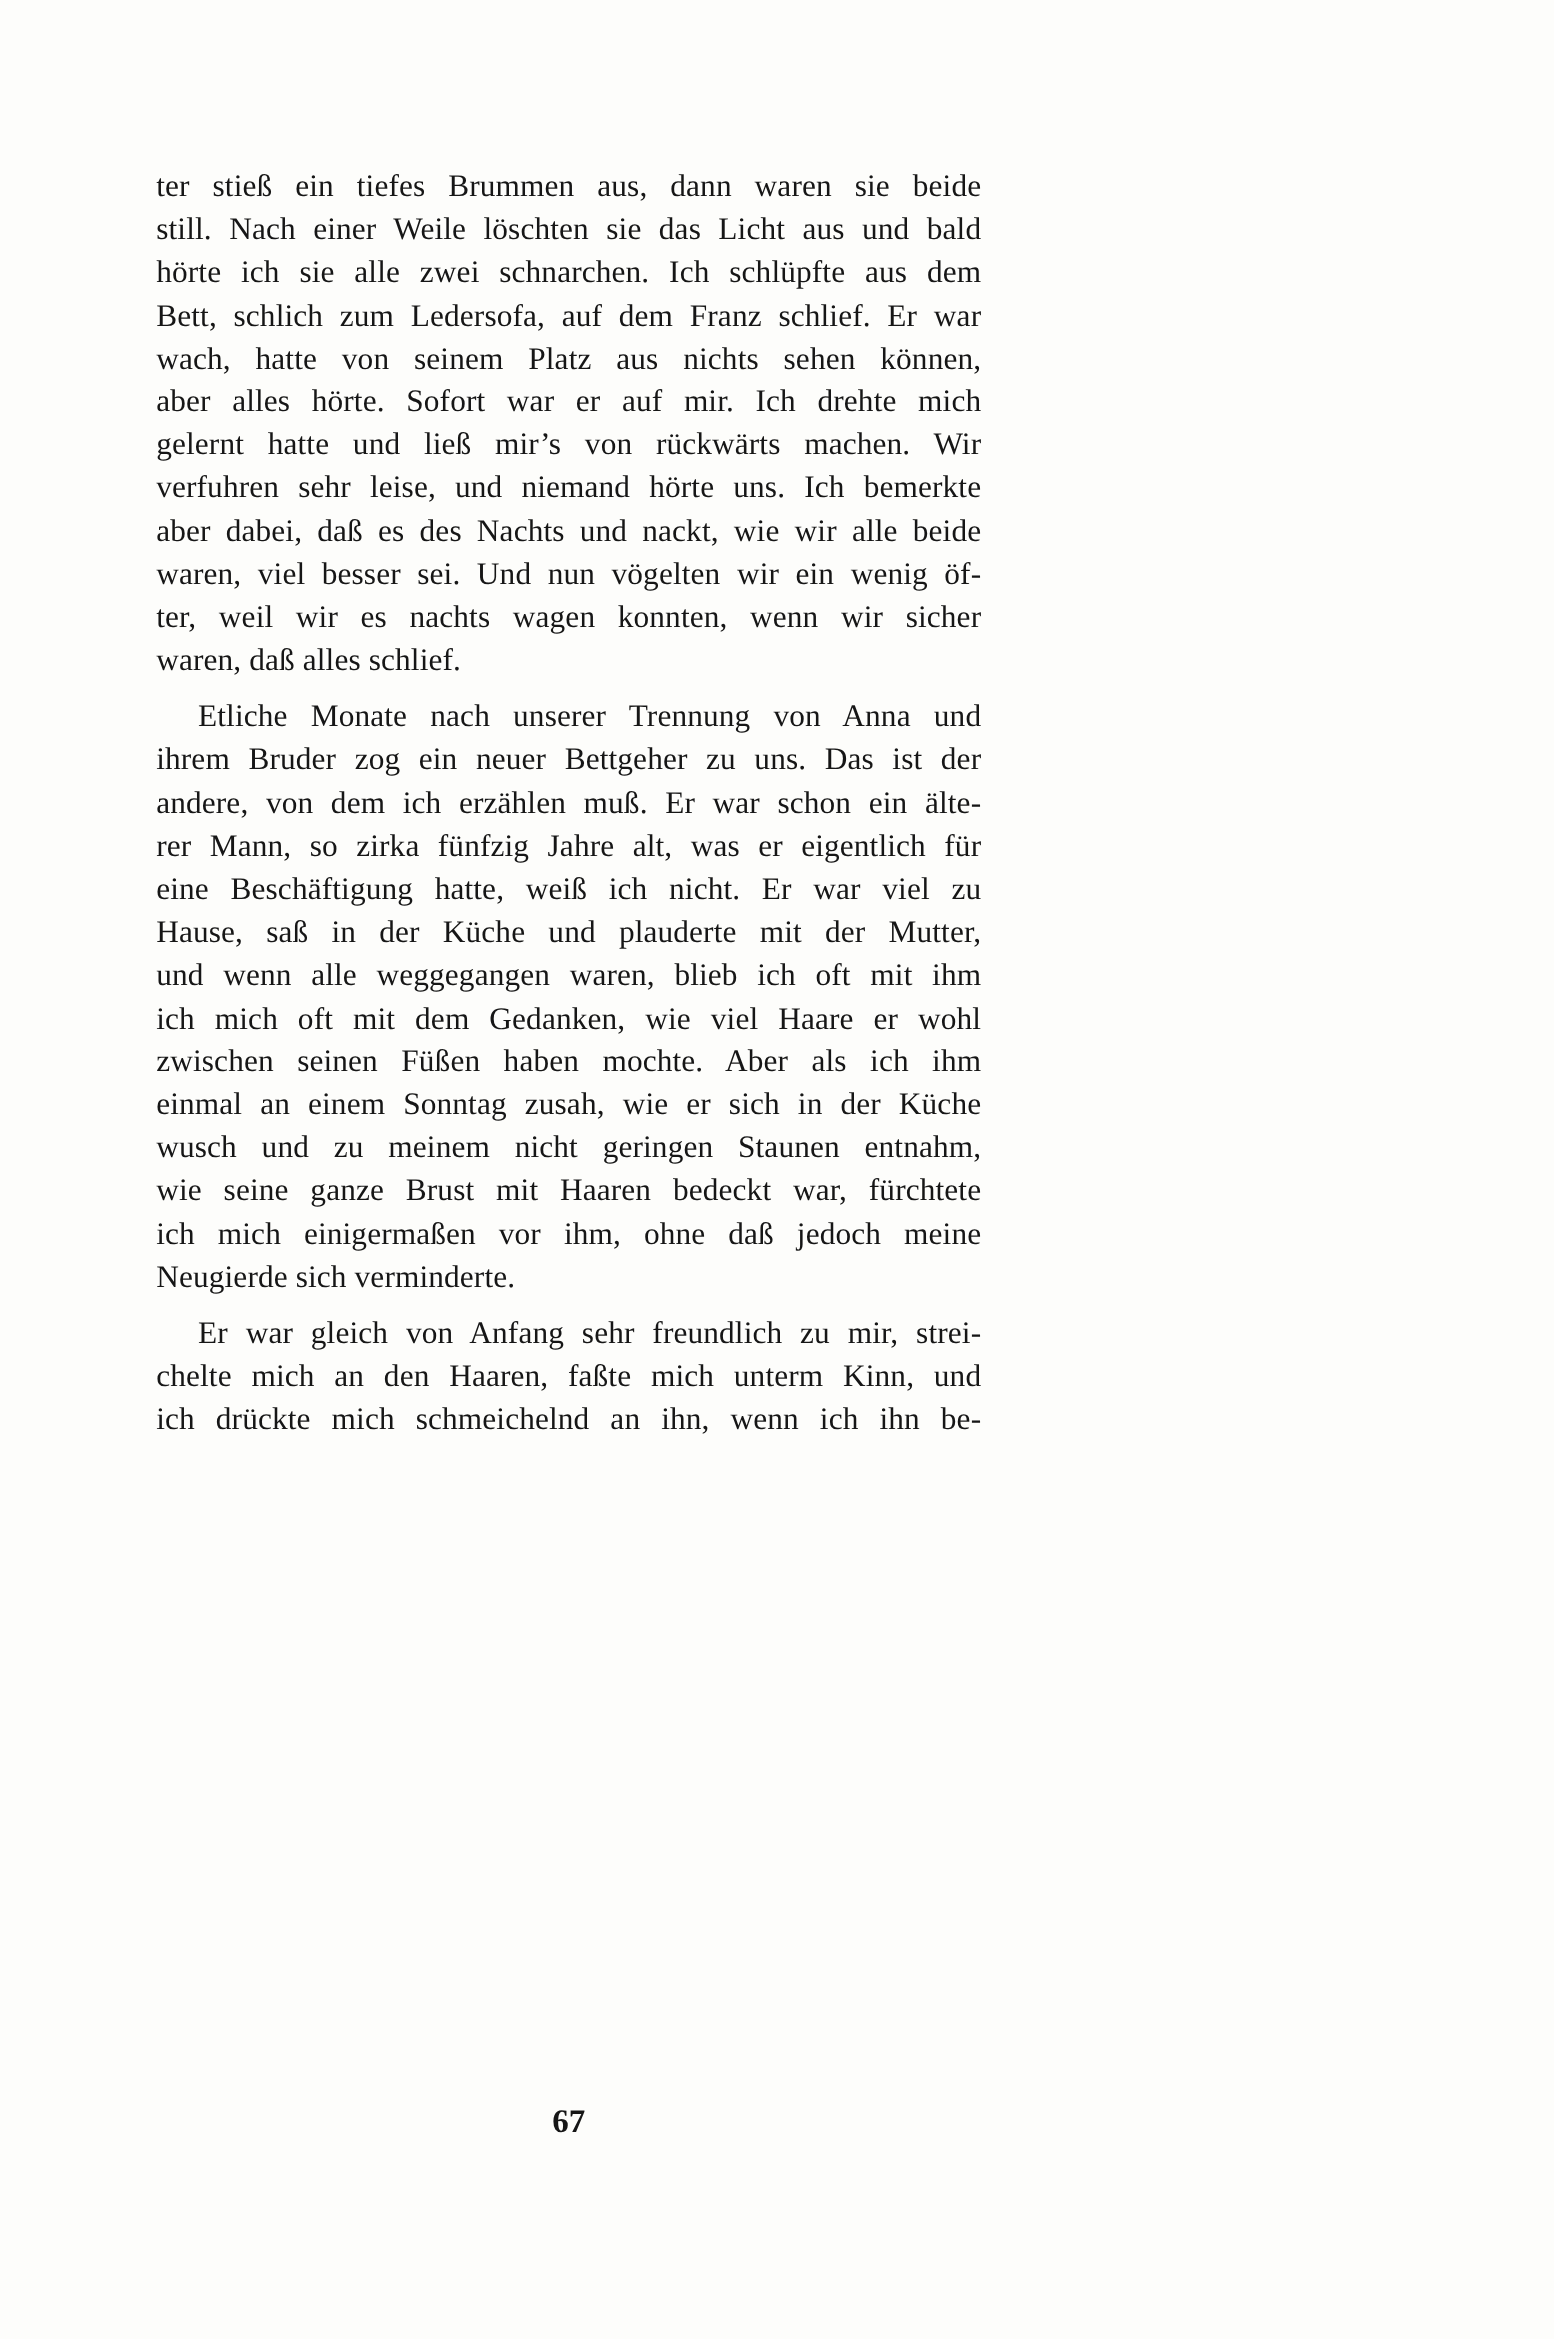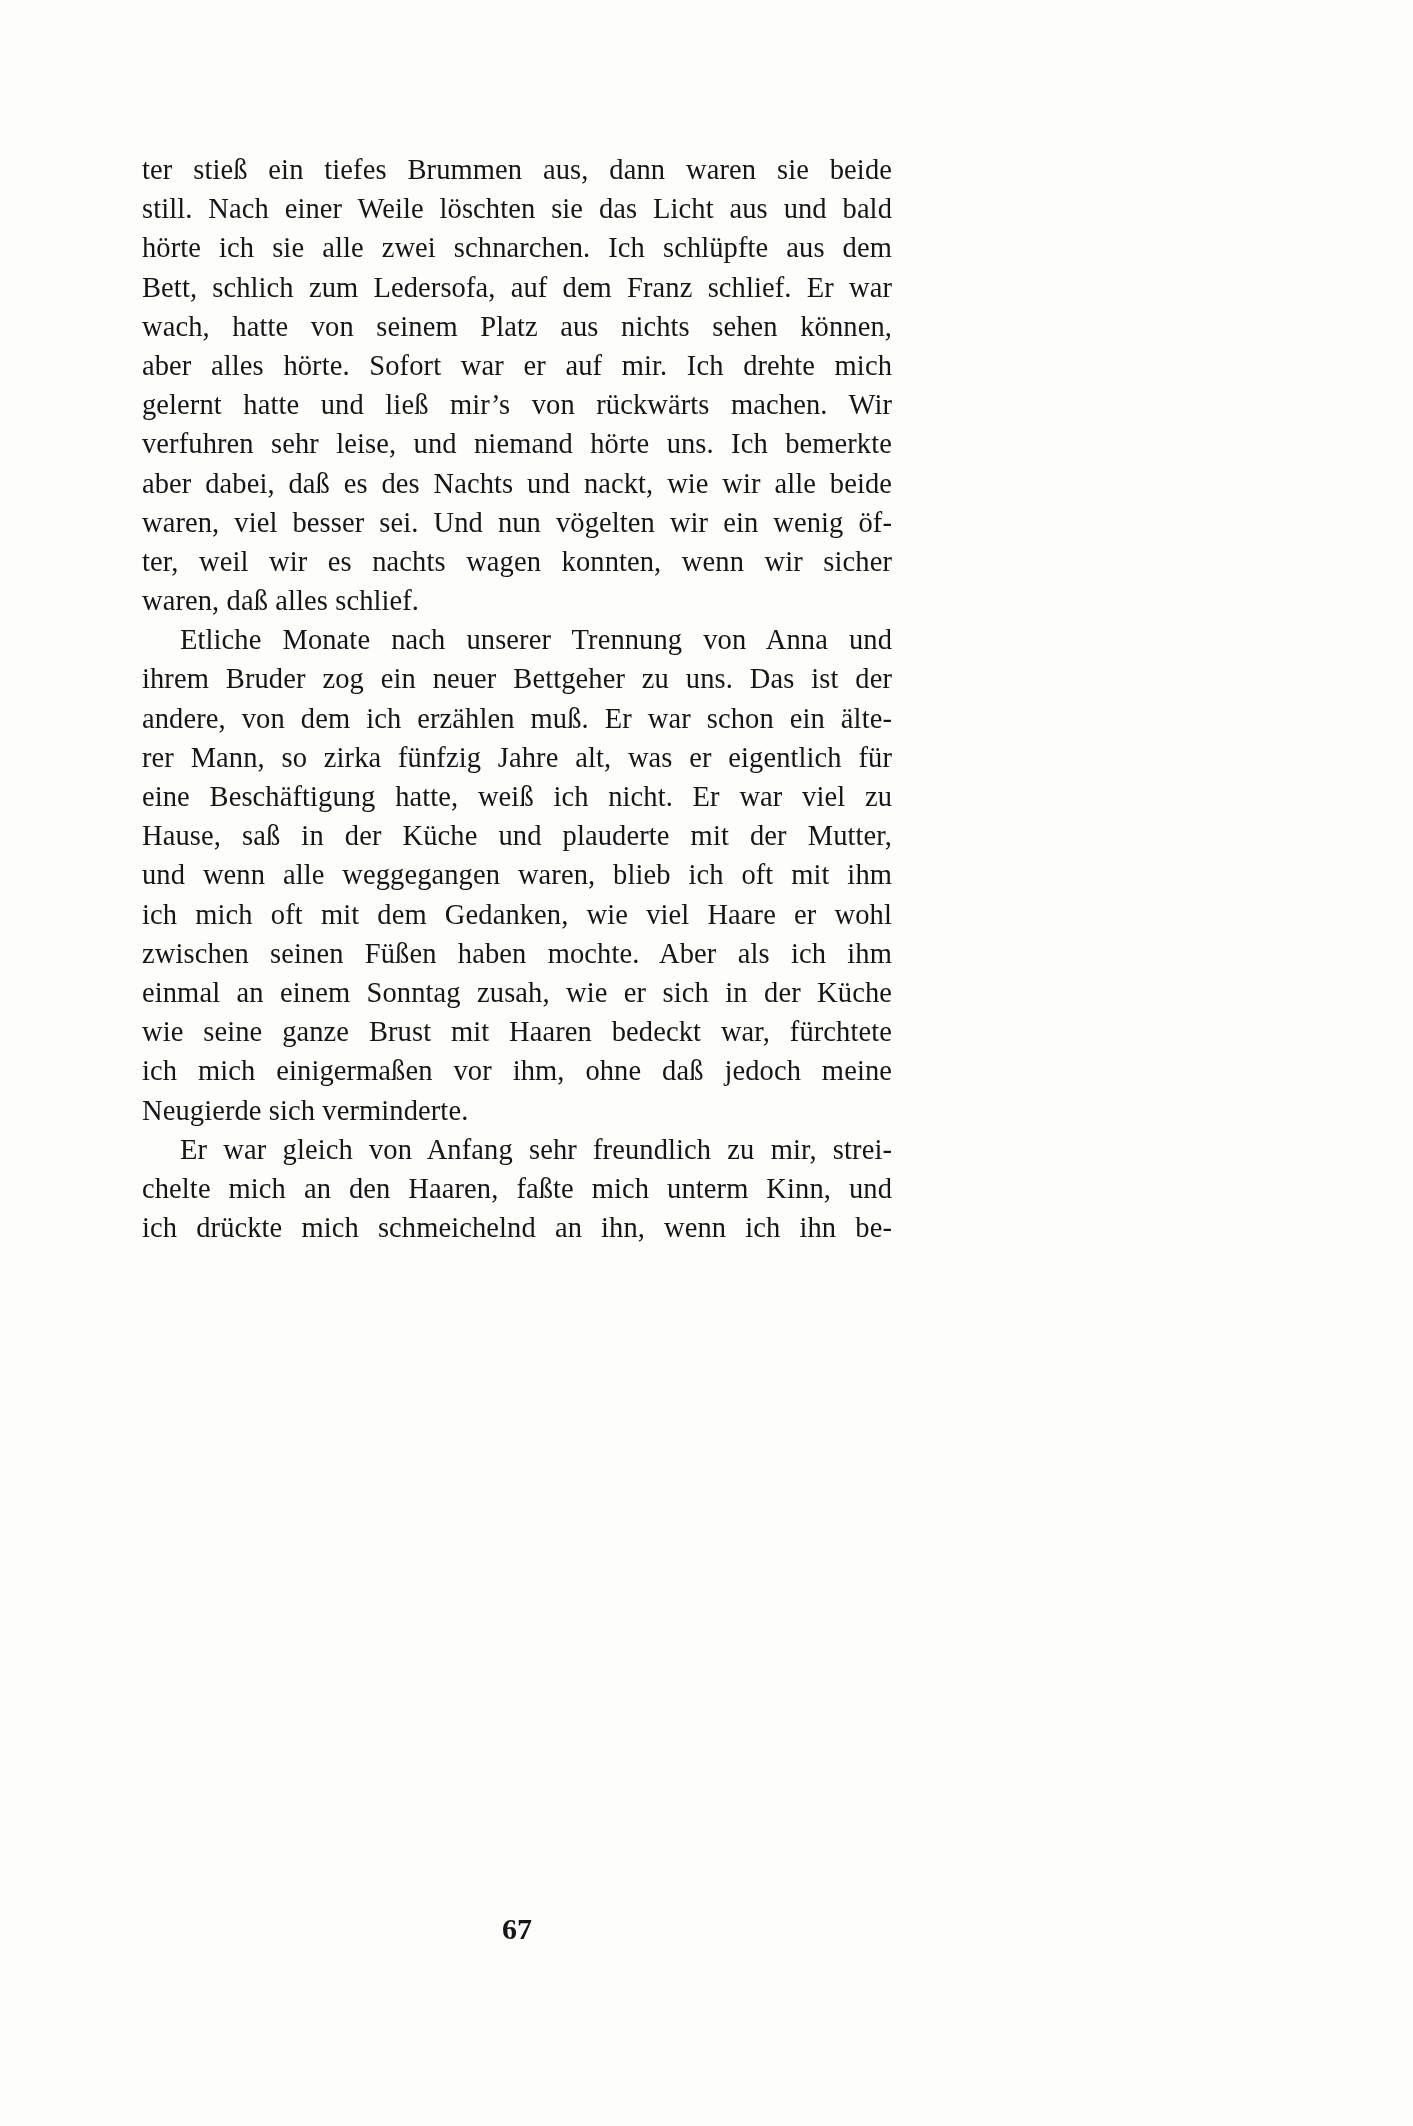--- a/index.html
+++ b/index.html
@@ -30,21 +30,21 @@
     overflow: hidden;
     text-align: left;
     letter-spacing: 0.1px;
     white-space: normal;
   }
   .line.just {
     text-align: justify;
     -moz-text-align-last: justify;
     text-align-last: justify;
   }
-  .line.indent { padding-left: 38px; }
+  .line.indent { padding-left: 38px; margin-top: 12px; }
   .page-number {
     position: absolute;
     left: 142px;
     top: 1912px;
     width: 750px;
     text-align: center;
     font-size: 30px;
     color: #161616;
     font-weight: bold;
   }
@@ -72,20 +72,21 @@
         <div class="line just indent">Etliche Monate nach unserer Trennung von Anna und</div>
         <div class="line just">ihrem Bruder zog ein neuer Bettgeher zu uns. Das ist der</div>
         <div class="line just">andere, von dem ich erzählen muß. Er war schon ein älte-</div>
         <div class="line just">rer Mann, so zirka fünfzig Jahre alt, was er eigentlich für</div>
         <div class="line just">eine Beschäftigung hatte, weiß ich nicht. Er war viel zu</div>
         <div class="line just">Hause, saß in der Küche und plauderte mit der Mutter,</div>
         <div class="line just">und wenn alle weggegangen waren, blieb ich oft mit ihm</div>
         <div class="line just">ich mich oft mit dem Gedanken, wie viel Haare er wohl</div>
         <div class="line just">zwischen seinen Füßen haben mochte. Aber als ich ihm</div>
         <div class="line just">einmal an einem Sonntag zusah, wie er sich in der Küche</div>
+        <div class="line just">wusch und zu meinem nicht geringen Staunen entnahm,</div>
         <div class="line just">wie seine ganze Brust mit Haaren bedeckt war, fürchtete</div>
         <div class="line just">ich mich einigermaßen vor ihm, ohne daß jedoch meine</div>
         <div class="line">Neugierde sich verminderte.</div>
       </div>
       <div class="paragraph">
         <div class="line just indent">Er war gleich von Anfang sehr freundlich zu mir, strei-</div>
         <div class="line just">chelte mich an den Haaren, faßte mich unterm Kinn, und</div>
         <div class="line just">ich drückte mich schmeichelnd an ihn, wenn ich ihn be-</div>
       </div>
     </div>

